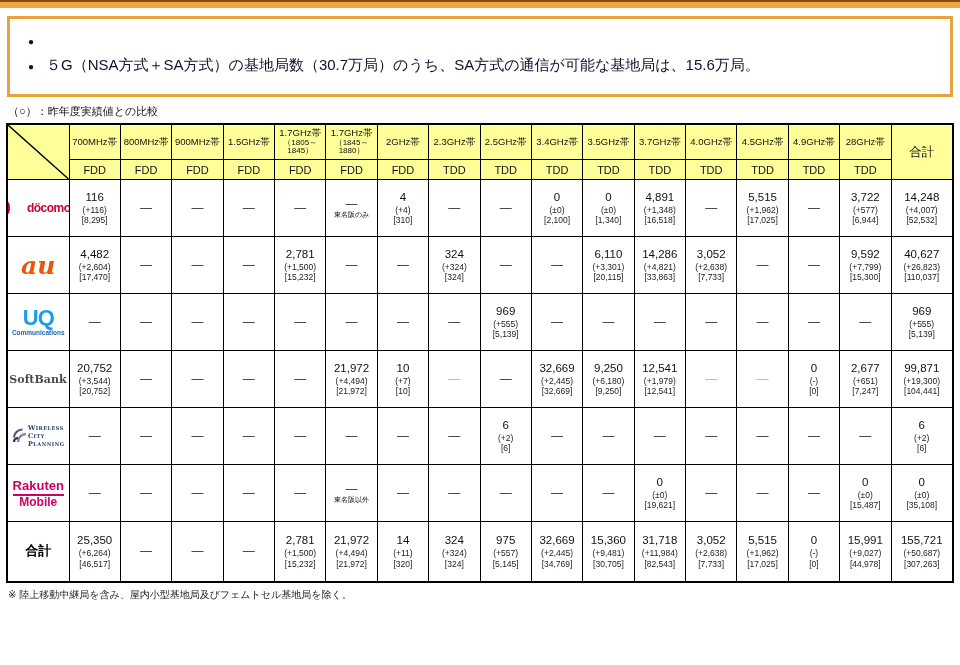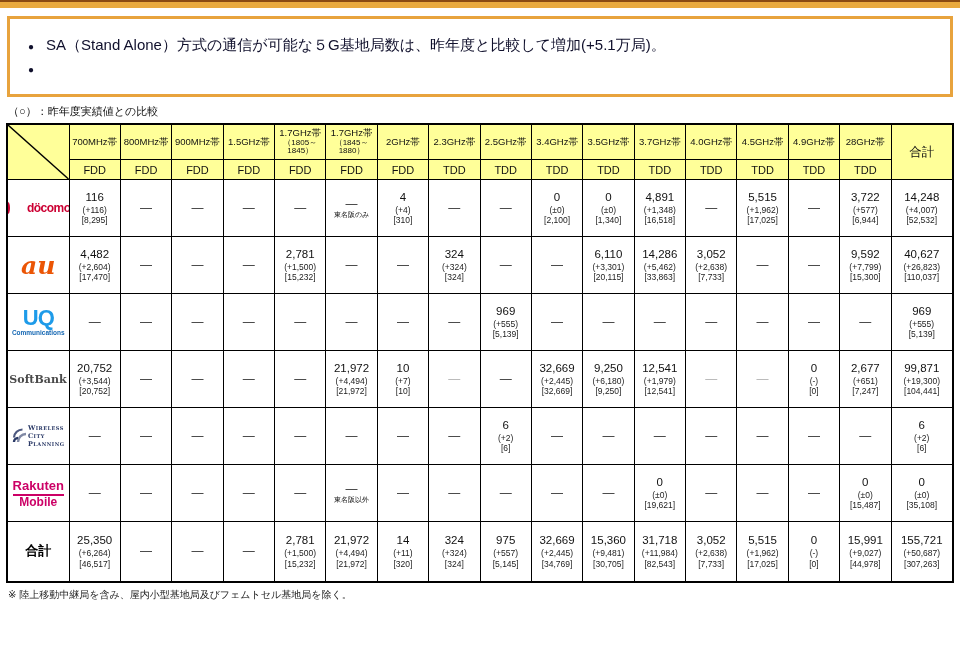--- a/index.html
+++ b/index.html
@@ -67,24 +67,24 @@
 </style>
 </head>
 <body style="--accent-gold: #E8A33D; --bar-gold: #E9A93D; --bar-edge: #8A4A10; --header-yellow: #FFFF99;">
 
 <div class="slide">
   <div class="gold-bar"></div>
 
   <div class="summary-box" id="summary-box">
       <div class="bullet-row">
         <span class="bullet-marker">●</span>
-        <span class="bullet-text">SA（Stand Alone）方式の通信が可能な５G基地局数は、昨年度と比較して増加(+5.1万局)。</span>
       </div>
       <div class="bullet-row">
         <span class="bullet-marker">●</span>
+        <span class="bullet-text">５G（NSA方式＋SA方式）の基地局数（30.7万局）のうち、SA方式の通信が可能な基地局は、15.6万局。</span>
       </div>
     </div>
 
   <div class="caption-row">
     <span class="legend">（○）：昨年度実績値との比較</span>
   </div>
 
   <table>
     <colgroup id="cols">
         <col style="width: 62px;">
@@ -267,21 +267,21 @@
           <td class="data-cell">
             <div class="dash">—</div>
           </td>
           <td class="data-cell">
             <div class="v">6,110</div>
             <div class="subv">(+3,301)</div>
             <div class="subv">[20,115]</div>
           </td>
           <td class="data-cell">
             <div class="v">14,286</div>
-            <div class="subv">(+5,462)</div>
+            <div class="subv">(+4,821)</div>
             <div class="subv">[33,863]</div>
           </td>
           <td class="data-cell">
             <div class="v">3,052</div>
             <div class="subv">(+2,638)</div>
             <div class="subv">[7,733]</div>
           </td>
           <td class="data-cell">
             <div class="dash">—</div>
           </td>

